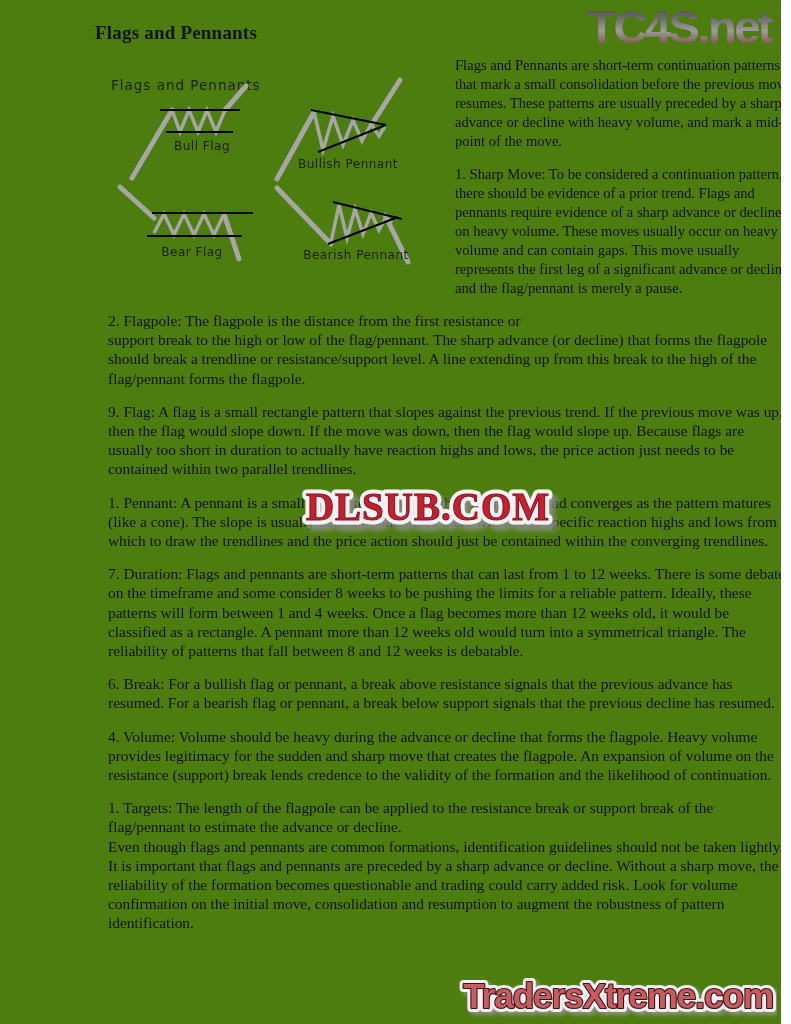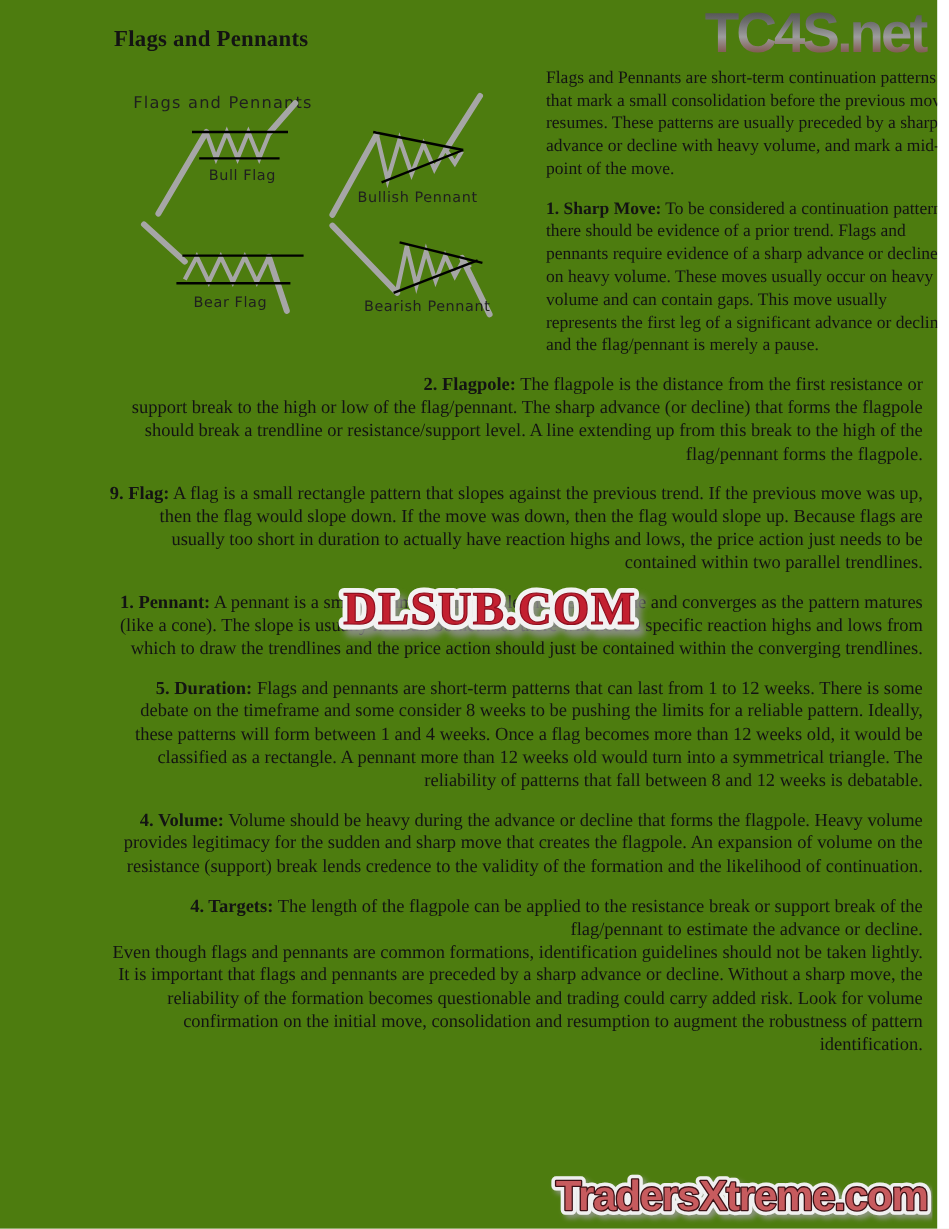--- a/index.html
+++ b/index.html
@@ -9,28 +9,28 @@
   .doc-title{position:absolute;left:95px;top:22px;font-size:19px;font-weight:bold;letter-spacing:.2px;}
 
   .tc4s-logo{position:absolute;top:0;right:6px;width:210px;height:54px;}
 
   .diagram{position:absolute;left:90px;top:66px;width:352px;height:222px;}
   .diagram text{font-family:"DejaVu Sans",sans-serif;fill:#1f1f1f;}
 
   .right-col{position:absolute;left:455px;top:56px;width:340px;font-size:14.6px;line-height:19px;}
   .right-col p{margin:0 0 14px 0;}
 
-  .content{position:absolute;left:88px;top:311px;width:681px;font-size:15.4px;line-height:19.2px;text-align:right;}
+  .content{position:absolute;left:108px;top:311px;width:681px;font-size:15.4px;line-height:19.2px;}
   .content p{margin:0 0 14px 0;}
   .rel{position:relative;}
 
   .watermark{position:absolute;left:155px;top:-14px;width:330px;height:58px;pointer-events:auto;}
 
   .footer-logo{position:absolute;right:4px;top:970px;width:340px;height:52px;}
-  b{font-weight:bold;}
+  b{font-weight:normal;}
 </style>
 </head>
 <body>
 
 <div class="page">
 
   <div class="doc-title">Flags and Pennants</div>
 
   <svg class="tc4s-logo" viewBox="0 0 210 54">
     <defs>
@@ -111,32 +111,36 @@
           <filter id="wmShadow" x="-20%" y="-20%" width="140%" height="140%">
             <feDropShadow dx="5" dy="6" stdDeviation="2.5" flood-color="#8f8f8f" flood-opacity="0.85"></feDropShadow>
           </filter>
         </defs>
         <text x="165" y="41" text-anchor="middle" font-family="Liberation Serif, serif" font-size="39" font-weight="bold" letter-spacing="1" fill="#ffffff" stroke="#f2f2f2" stroke-width="9" paint-order="stroke" stroke-linejoin="round" filter="url(#wmShadow)">DLSUB.COM</text>
         <text x="165" y="41" text-anchor="middle" font-family="Liberation Serif, serif" font-size="39" font-weight="bold" letter-spacing="1" fill="#c32030" stroke="#8e1020" stroke-width="1">DLSUB.COM</text>
       </svg>
     </p>
 
     <p>
-      <b>5. Duration:</b>
+      <b>7. Duration:</b>
       <span>Flags and pennants are short-term patterns that can last from 1 to 12 weeks. There is some debate on the timeframe and some consider 8 weeks to be pushing the limits for a reliable pattern. Ideally, these patterns will form between 1 and 4 weeks. Once a flag becomes more than 12 weeks old, it would be classified as a rectangle. A pennant more than 12 weeks old would turn into a symmetrical triangle. The reliability of patterns that fall between 8 and 12 weeks is debatable.</span>
     </p>
 
+    <p>
+      <b>6. Break:</b>
+      <span>For a bullish flag or pennant, a break above resistance signals that the previous advance has resumed. For a bearish flag or pennant, a break below support signals that the previous decline has resumed.</span>
+    </p>
 
     <p>
       <b>4. Volume:</b>
       <span>Volume should be heavy during the advance or decline that forms the flagpole. Heavy volume provides legitimacy for the sudden and sharp move that creates the flagpole. An expansion of volume on the resistance (support) break lends credence to the validity of the formation and the likelihood of continuation.</span>
     </p>
 
     <p>
-      <b>4. Targets:</b>
+      <b>1. Targets:</b>
       <span>The length of the flagpole can be applied to the resistance break or support break of the flag/pennant to estimate the advance or decline.</span><br>
       <span>Even though flags and pennants are common formations, identification guidelines should not be taken lightly. It is important that flags and pennants are preceded by a sharp advance or decline. Without a sharp move, the reliability of the formation becomes questionable and trading could carry added risk. Look for volume confirmation on the initial move, consolidation and resumption to augment the robustness of pattern identification.</span>
     </p>
 
   </div>
 
   <svg class="footer-logo" viewBox="0 0 340 52">
     <defs>
       <filter id="ftShadow" x="-20%" y="-20%" width="140%" height="140%">
         <feDropShadow dx="3" dy="3" stdDeviation="2" flood-color="#9a9a9a" flood-opacity="0.8"></feDropShadow>

